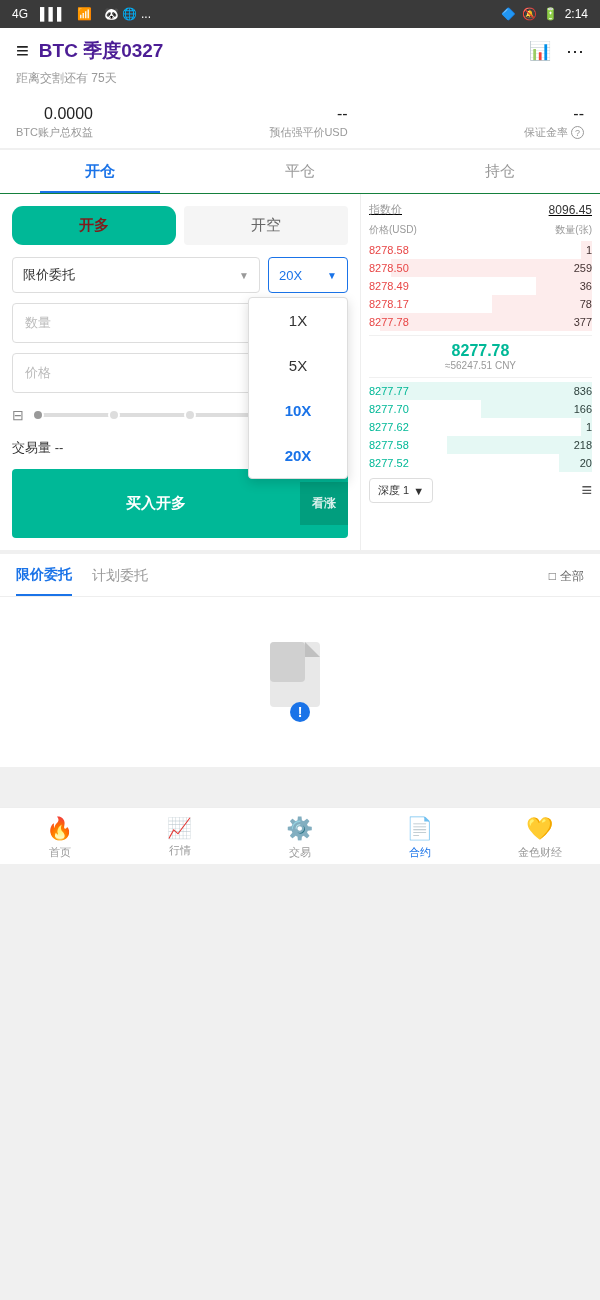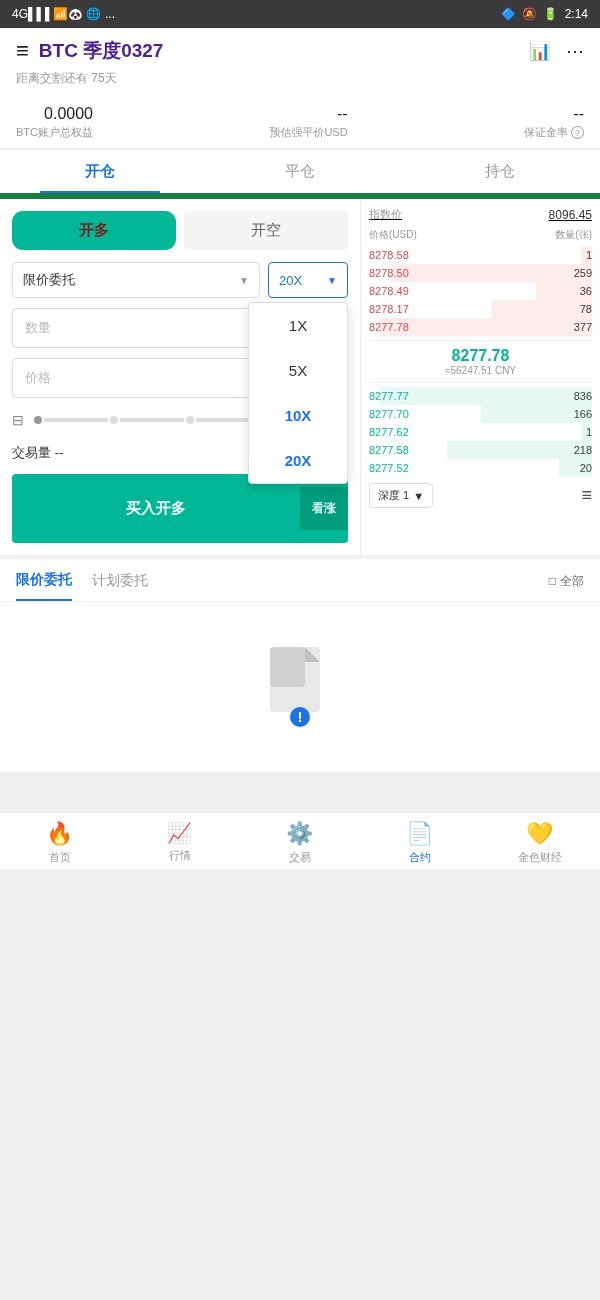--- a/index.html
+++ b/index.html
@@ -10,21 +10,21 @@
     .status-bar {
       background: #3a3a3a;
       color: #fff;
       font-size: 12px;
       padding: 4px 12px;
       display: flex;
       justify-content: space-between;
       align-items: center;
       height: 28px;
     }
-    .status-left { display: flex; align-items: center; gap: 0; }
+    .status-left { display: flex; align-items: center; gap: 12px; }
     .status-right { display: flex; align-items: center; gap: 6px; }
 
     
     .header {
       background: #fff;
       padding: 10px 16px 0 16px;
     }
     .header-top {
       display: flex;
       justify-content: space-between;
@@ -51,21 +51,21 @@
     }
     .account-col { text-align: right; }
     .account-col:last-child { text-align: right; }
     .account-value { font-size: 16px; color: #222; font-weight: 500; }
     .account-label { font-size: 11px; color: #999; margin-top: 2px; display: flex; align-items: center; gap: 3px; }
 
     
     .tabs {
       display: flex;
       background: #fff;
-      border-bottom: 6px solid #15803d;
+      border-bottom: 1px solid #15803d;
       margin-top: 2px;
     }
     .tab {
       flex: 1;
       text-align: center;
       padding: 12px 0;
       font-size: 15px;
       color: #999;
       position: relative;
       cursor: pointer;

